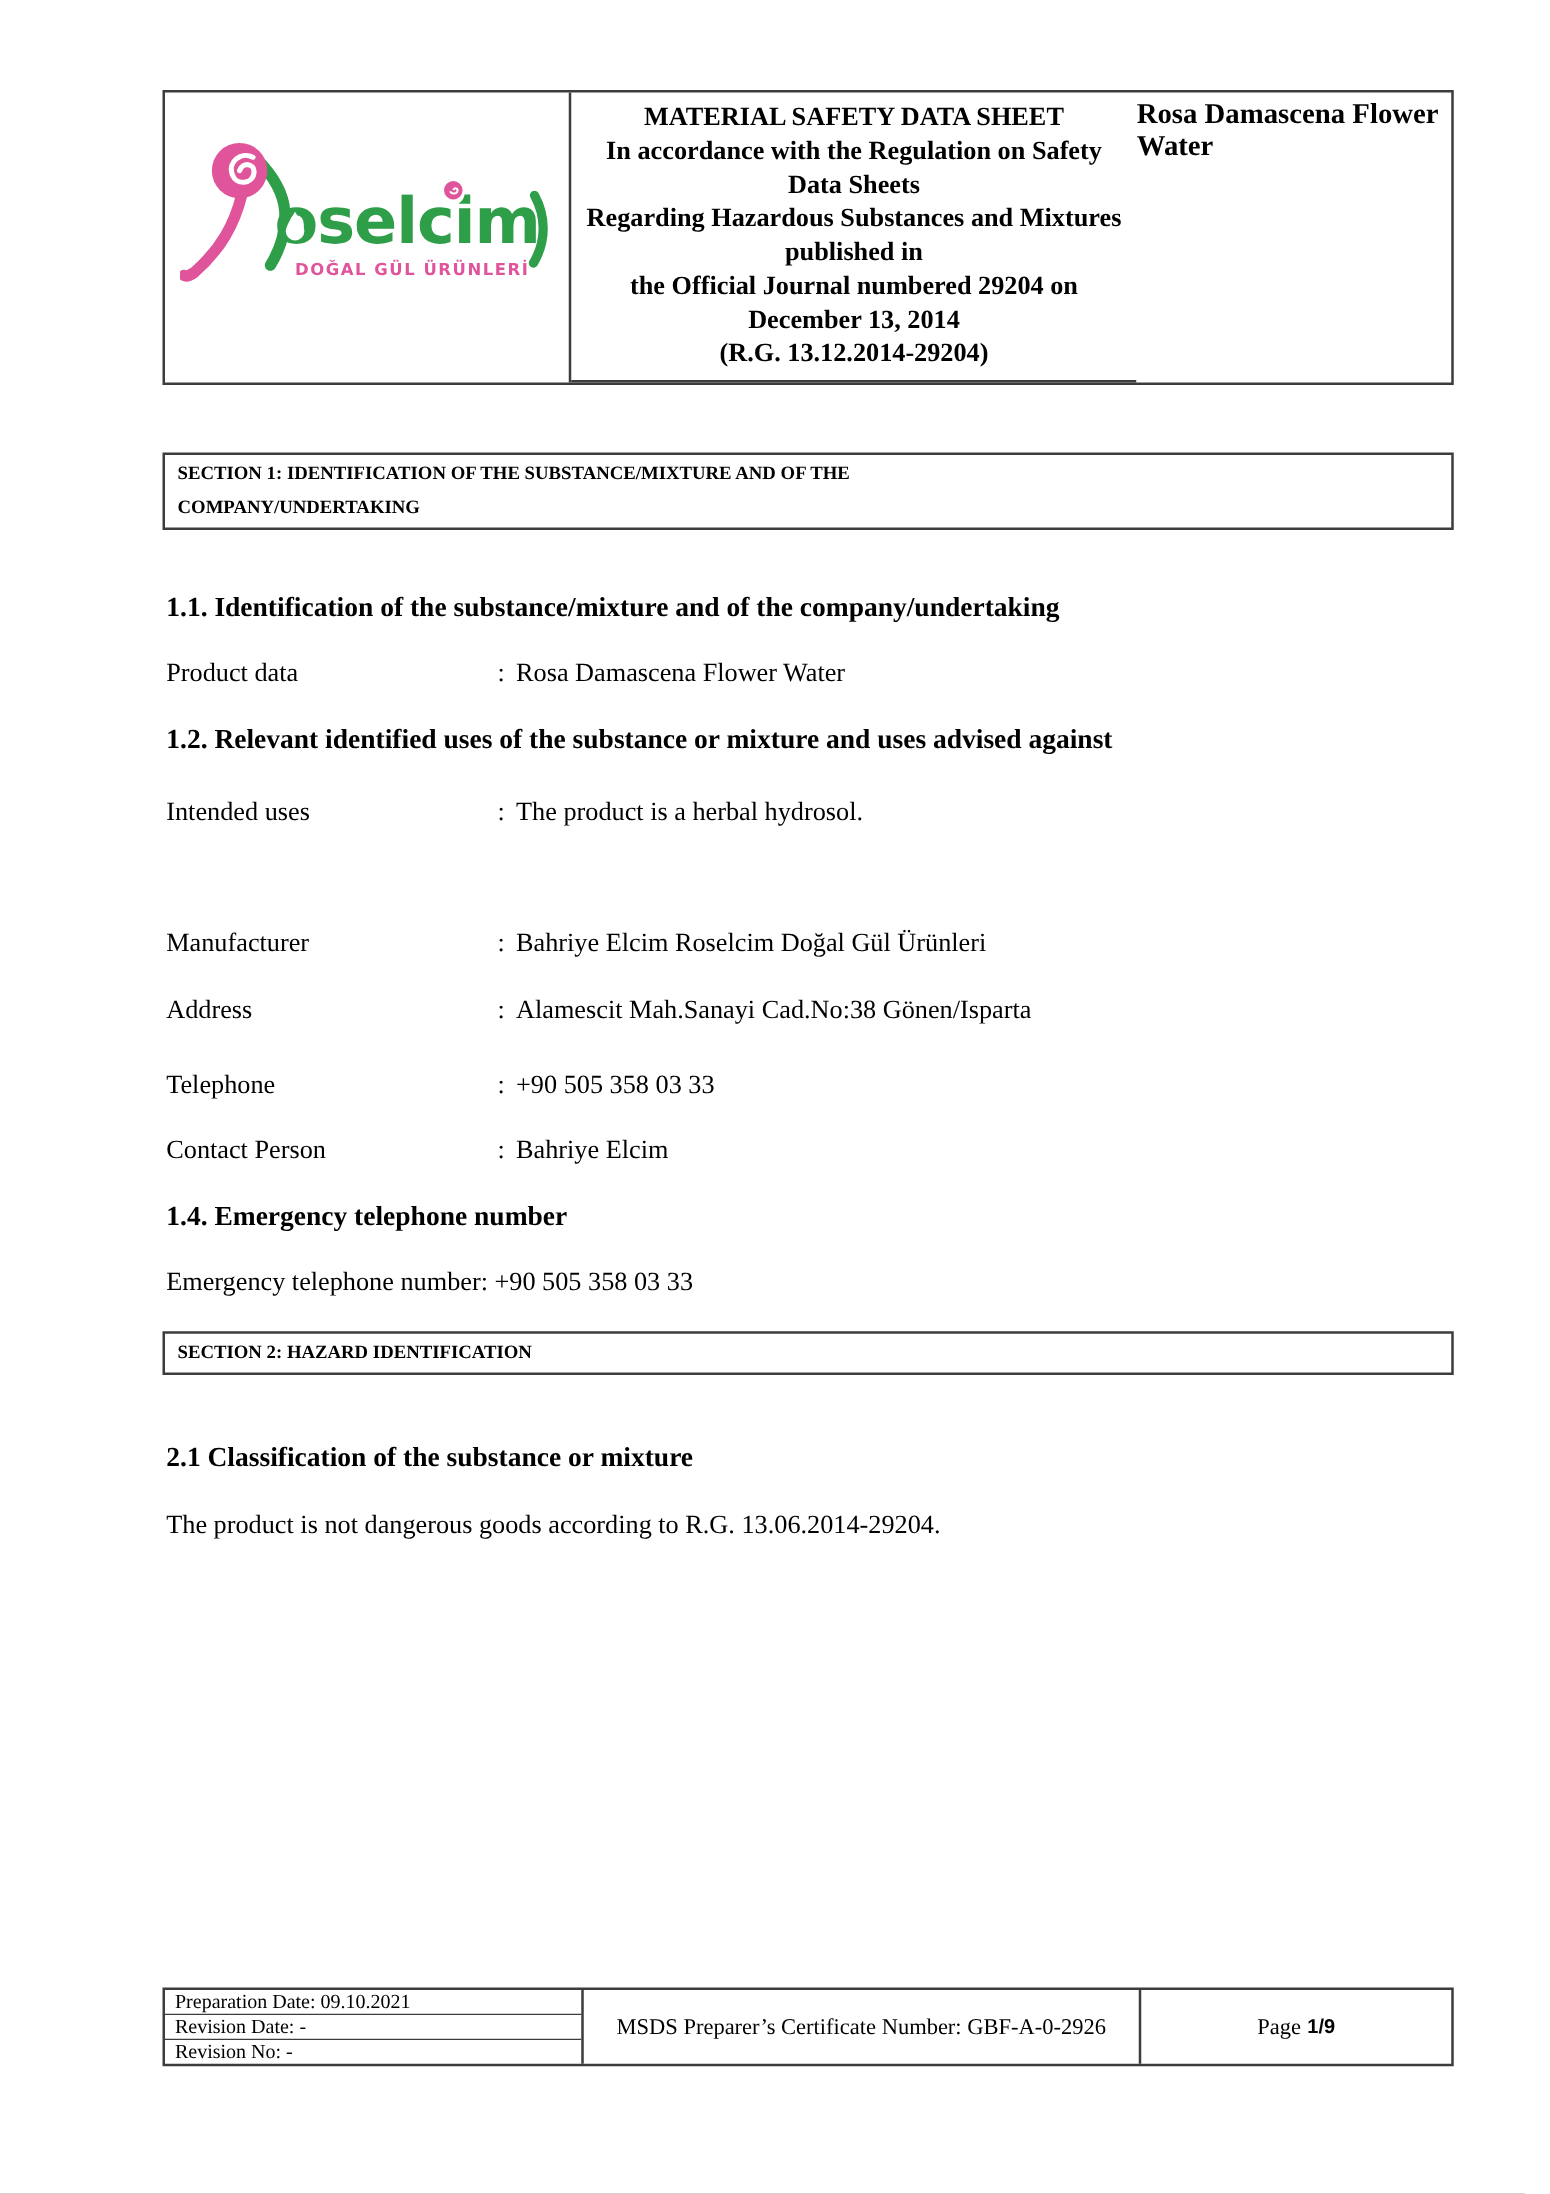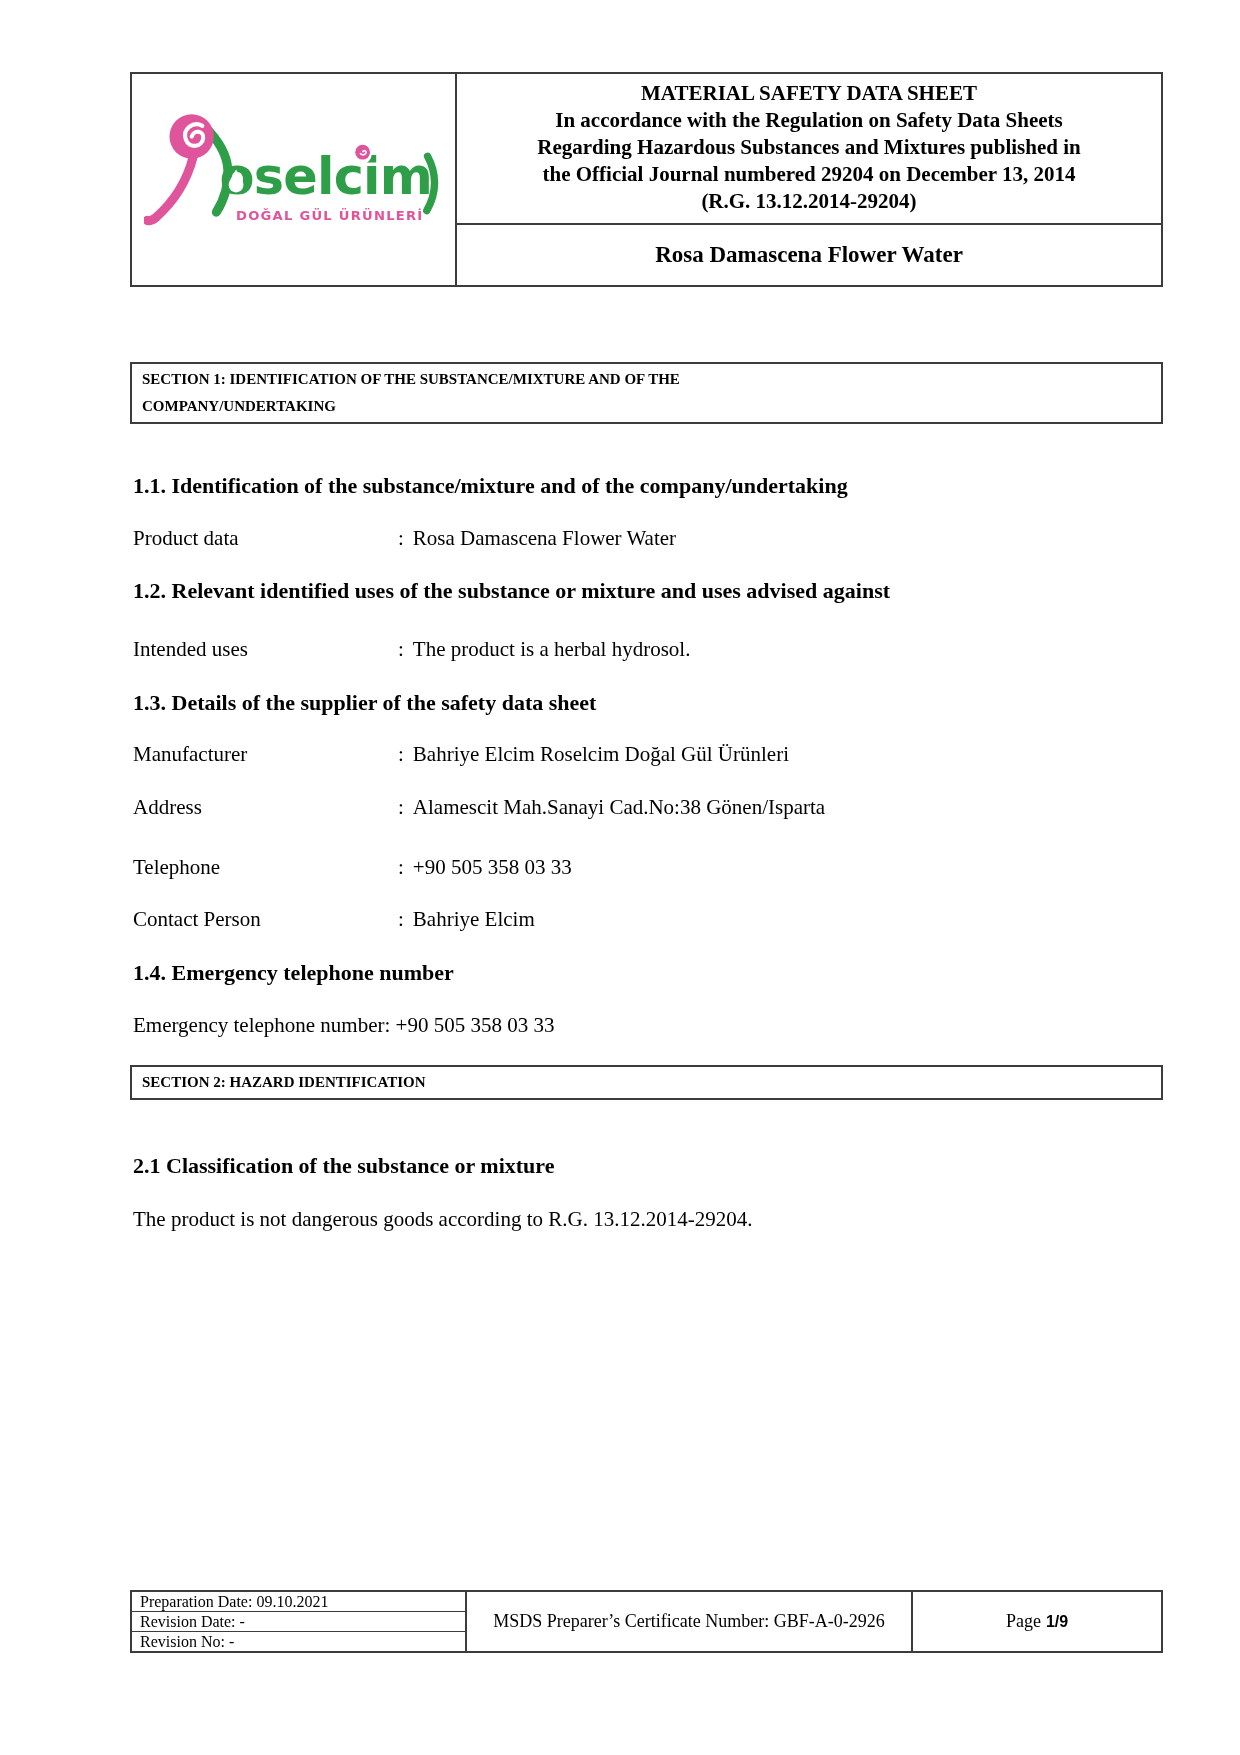--- a/index.html
+++ b/index.html
@@ -19,21 +19,21 @@
     display:flex;
     border:2px solid var(--border,#3c3c3c);
     background:#fff;
   }
   .logo-cell {
     width:325px; flex:0 0 325px;
     border-right:2px solid var(--border,#3c3c3c);
     display:flex; justify-content:center; align-items:flex-start;
     padding-top:20px;
   }
-  .header-right { flex:1; display:flex; flex-direction:column; }
+  .header-right { flex:1; display:flex; flex-direction:row; }
   .title-block {
     border-bottom:2px solid var(--border,#3c3c3c);
     text-align:center;
     font-weight:bold; font-size:21px; line-height:27px;
     padding:6px 4px 8px 4px;
   }
   .product-row {
     height:60px; display:flex; align-items:center; justify-content:center;
     font-weight:bold; font-size:23px;
   }
@@ -126,21 +126,20 @@
   <div class="line bold" style="top:577px;">1.2. Relevant identified uses of the substance or mixture and uses advised against</div>
 
   <div class="line" style="top:636px;">
     <div class="kv">
       <span class="k">Intended uses</span>
       <span class="colon">:</span>
       <span class="v">The product is a herbal hydrosol.</span>
     </div>
   </div>
 
-  <div class="line bold" style="top:689px;">1.3. Details of the supplier of the safety data sheet</div>
 
   <div class="line" style="top:741px;">
     <div class="kv">
       <span class="k">Manufacturer</span>
       <span class="colon">:</span>
       <span class="v">Bahriye Elcim Roselcim Doğal Gül Ürünleri</span>
     </div>
   </div>
 
   <div class="line" style="top:794px;">
@@ -170,21 +169,21 @@
   <div class="line bold" style="top:959px;">1.4. Emergency telephone number</div>
 
   <div class="line" style="top:1012px;">Emergency telephone number: +90 505 358 03 33</div>
 
   <div class="section-box" style="top:1065px;">
     <div>SECTION 2: HAZARD IDENTIFICATION</div>
   </div>
 
   <div class="line bold" style="top:1152px;">2.1 Classification of the substance or mixture</div>
 
-  <div class="line" style="top:1206px;">The product is not dangerous goods according to R.G. 13.12.2014-29204.</div>
+  <div class="line" style="top:1206px;">The product is not dangerous goods according to R.G. 13.06.2014-29204.</div>
 
   <div class="footer-table">
     <div class="f-left">
       <div class="f-row">Preparation Date: 09.10.2021</div>
       <div class="f-row">Revision Date: -</div>
       <div class="f-row">Revision No: -</div>
     </div>
     <div class="f-mid">MSDS Preparer’s Certificate Number: GBF-A-0-2926</div>
     <div class="f-page">
       <span>Page</span>

